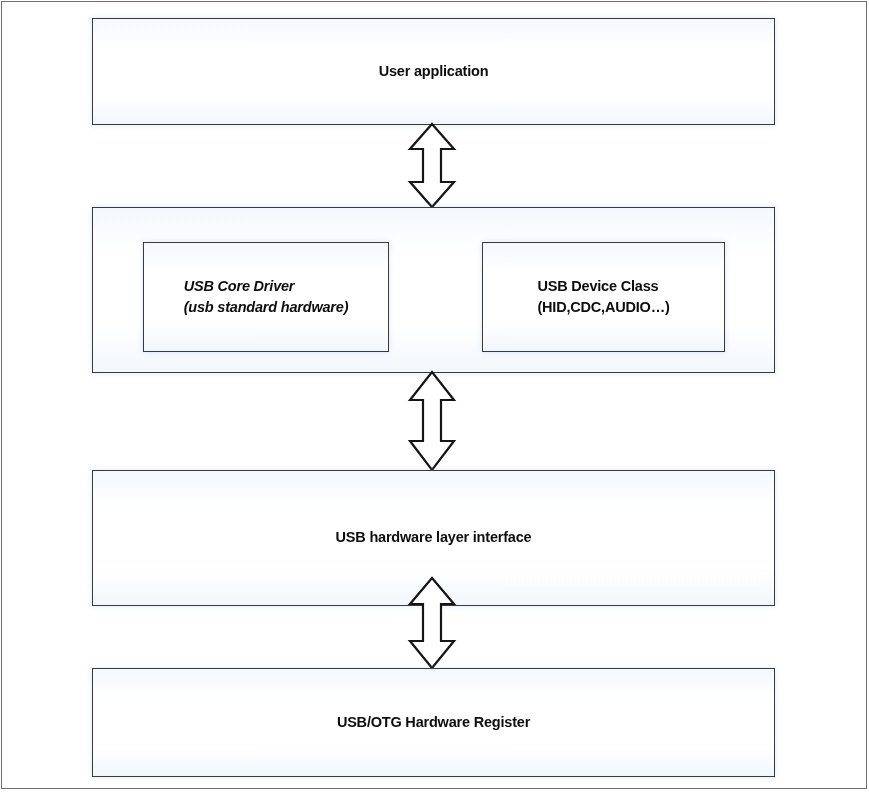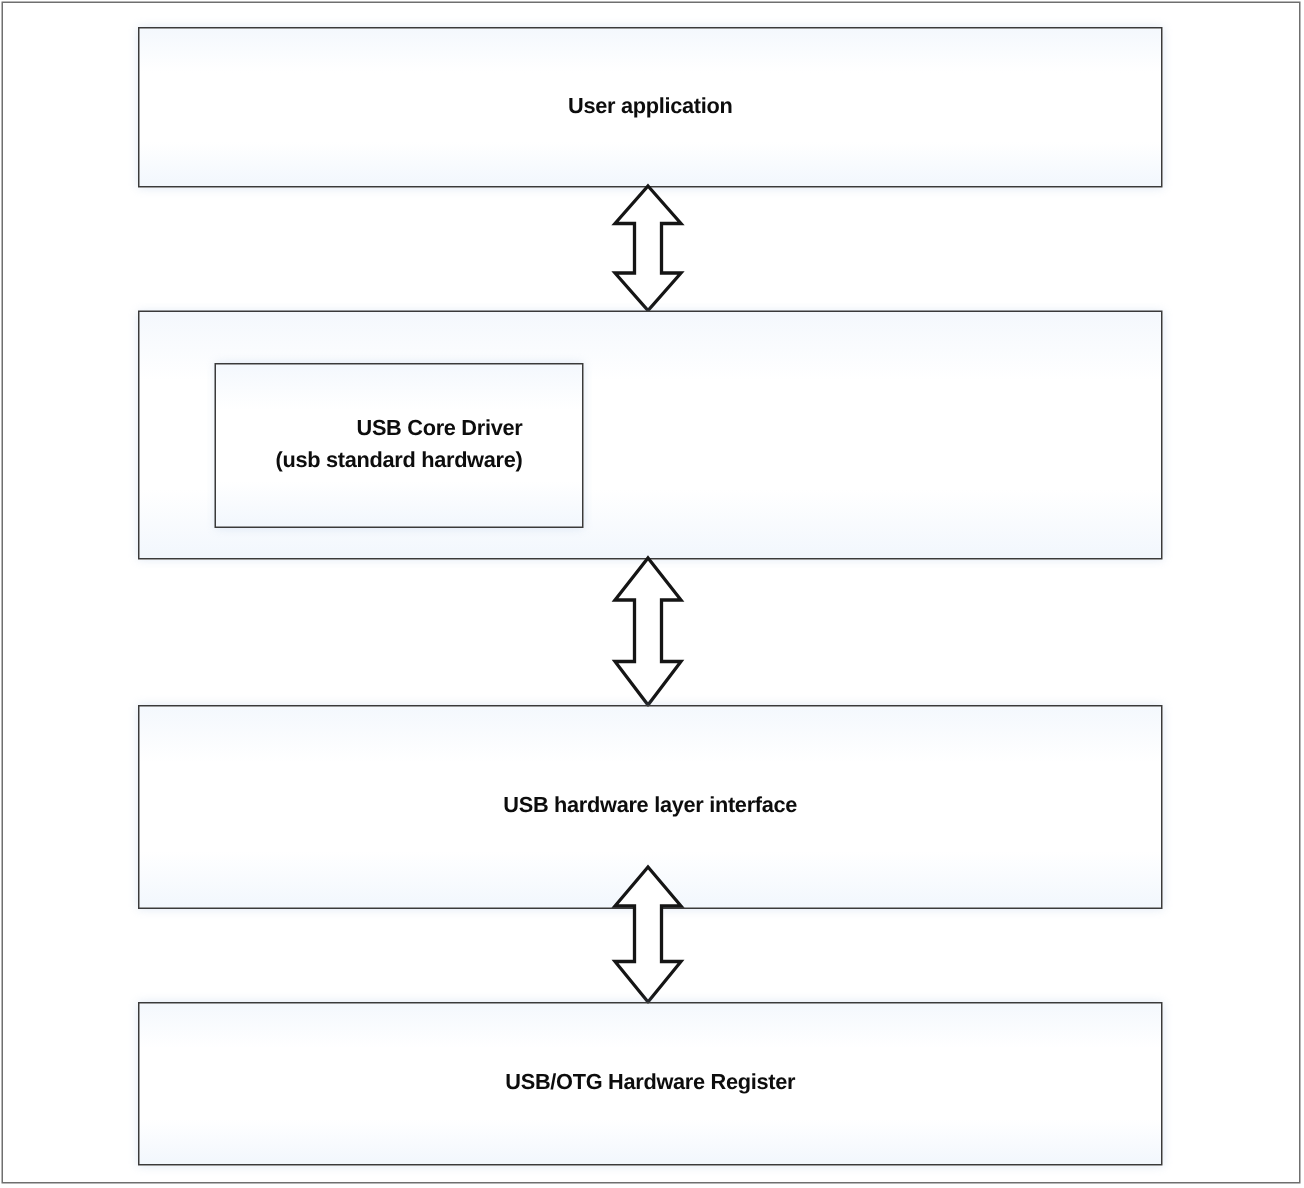--- a/index.html
+++ b/index.html
@@ -39,21 +39,21 @@
     border: 1.6px solid #3a3a3a;
     background:
       linear-gradient(180deg, #f4f8fd 0%, #ffffff 28%, #ffffff 72%, #f2f7fd 100%);
     box-shadow: 0 0 6px rgba(150,180,220,0.30);
     display: flex;
     align-items: center;
     justify-content: center;
   }
 
   .box-label {
-    text-align: right;
+    text-align: left;
     font-weight: bold;
     color: #0d0d0d;
     font-size: 14.5px;
     line-height: 1.45;
     letter-spacing: -0.2px;
     font-stretch: condensed;
     white-space: pre-line;
   }
 
   .sub-label {
@@ -63,21 +63,21 @@
   
   #box-user-application {
     left: 92px;  top: 18px;  width: 683px; height: 107px;
   }
   #box-layer-container {
     left: 92px;  top: 207px; width: 683px; height: 166px;
     align-items: flex-start;
     justify-content: flex-start;
   }
   #box-usb-core-driver {
-    left: 50px;  top: 34px;  width: 246px; height: 110px;
+    left: 50px;  top: 34px;  width: 246px; height: 110px; font-style: italic;
   }
   #box-usb-device-class {
     left: 389px; top: 34px;  width: 243px; height: 110px;
   }
   #box-hardware-layer {
     left: 92px;  top: 470px; width: 683px; height: 136px;
   }
   #box-hardware-register {
     left: 92px;  top: 668px; width: 683px; height: 109px;
   }
@@ -131,20 +131,26 @@
         <span class="sub-label">(usb standard hardware)</span>
       </div>
     </div>
 
     <div class="arrow" id="arrow-core-to-class">
       <svg viewBox="0 0 96 50" width="96" height="50" preserveAspectRatio="none">
         <polygon class="arrow-shape" points="1,25 27,3 27,16 69,16 69,3 95,25 69,47 69,34 27,34 27,47"></polygon>
       </svg>
     </div>
 
+    <div class="box" id="box-usb-device-class">
+      <div class="box-label">
+        <span>USB Device Class</span>
+        <span class="sub-label">(HID,CDC,AUDIO…)</span>
+      </div>
+    </div>
 
   </div>
 
   <div class="arrow" id="arrow-core-to-hw">
     <svg viewBox="0 0 50 100" width="50" height="100" preserveAspectRatio="none">
       <polygon class="arrow-shape" points="25,1 47,29 34,29 34,70 47,70 25,99 3,70 16,70 16,29 3,29"></polygon>
     </svg>
   </div>
 
   <div class="box" id="box-hardware-layer">

